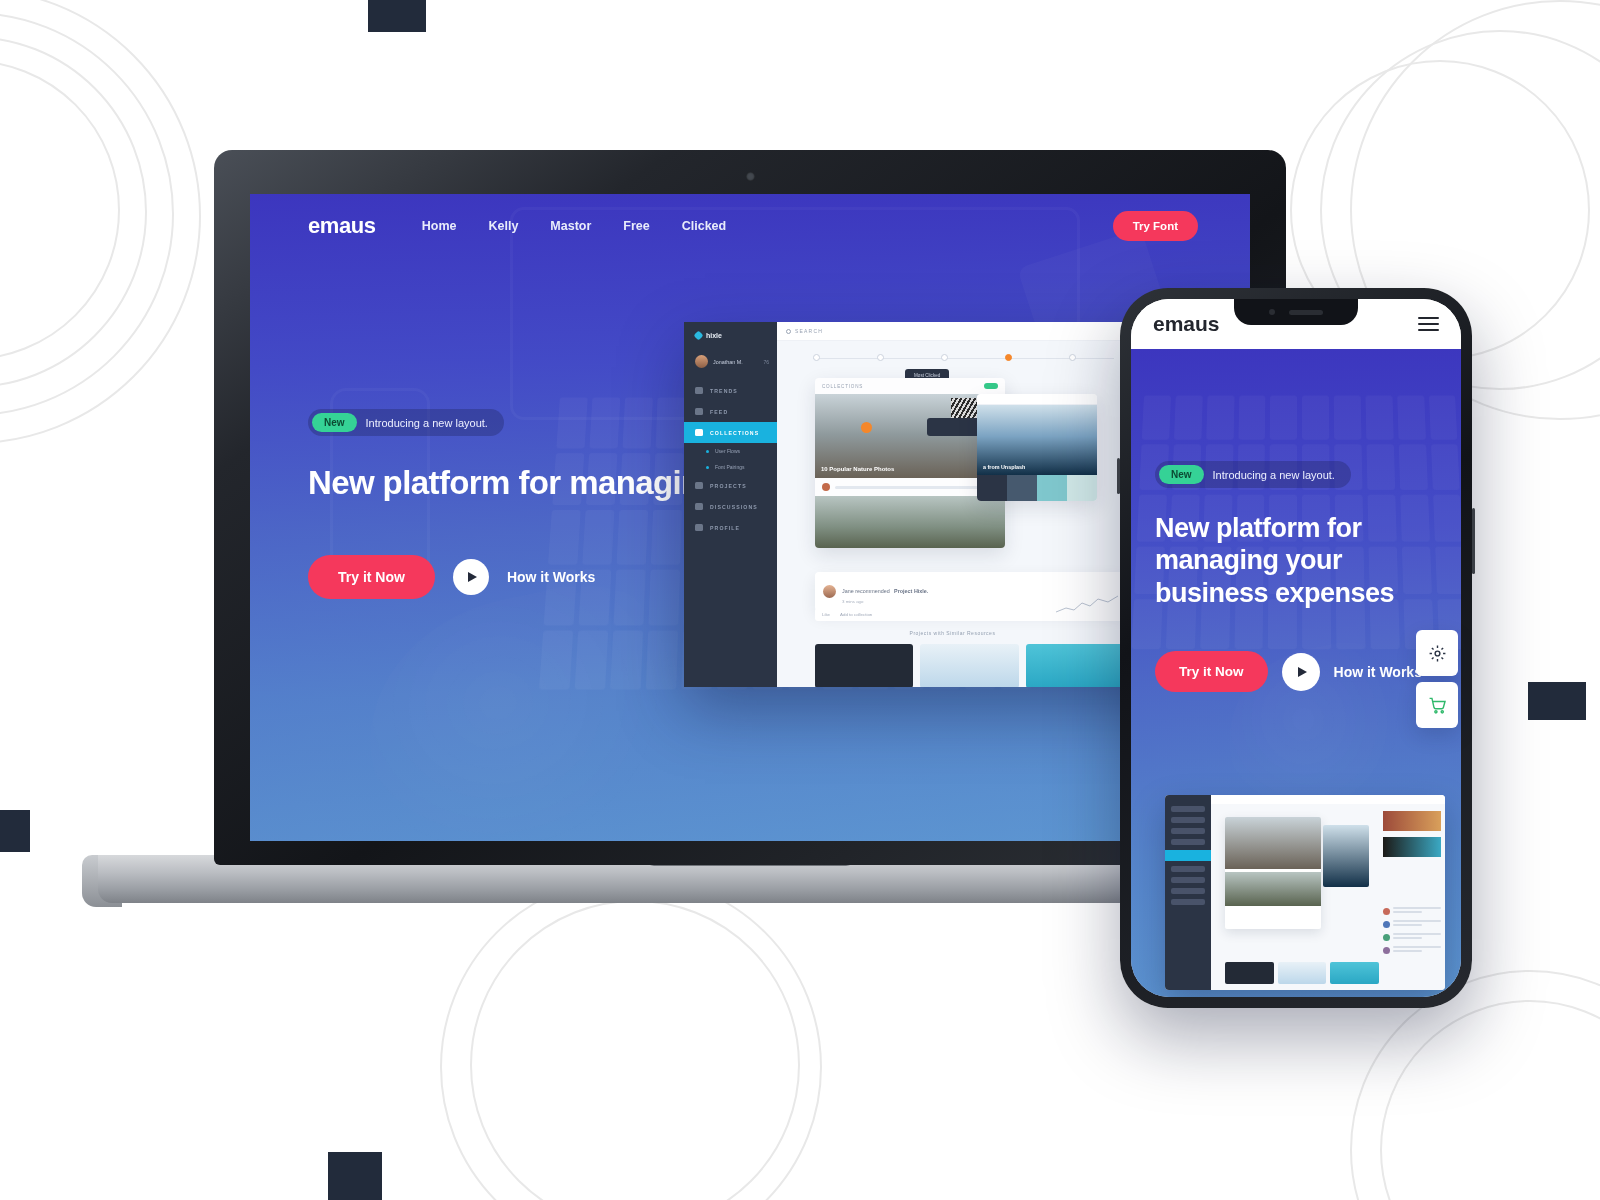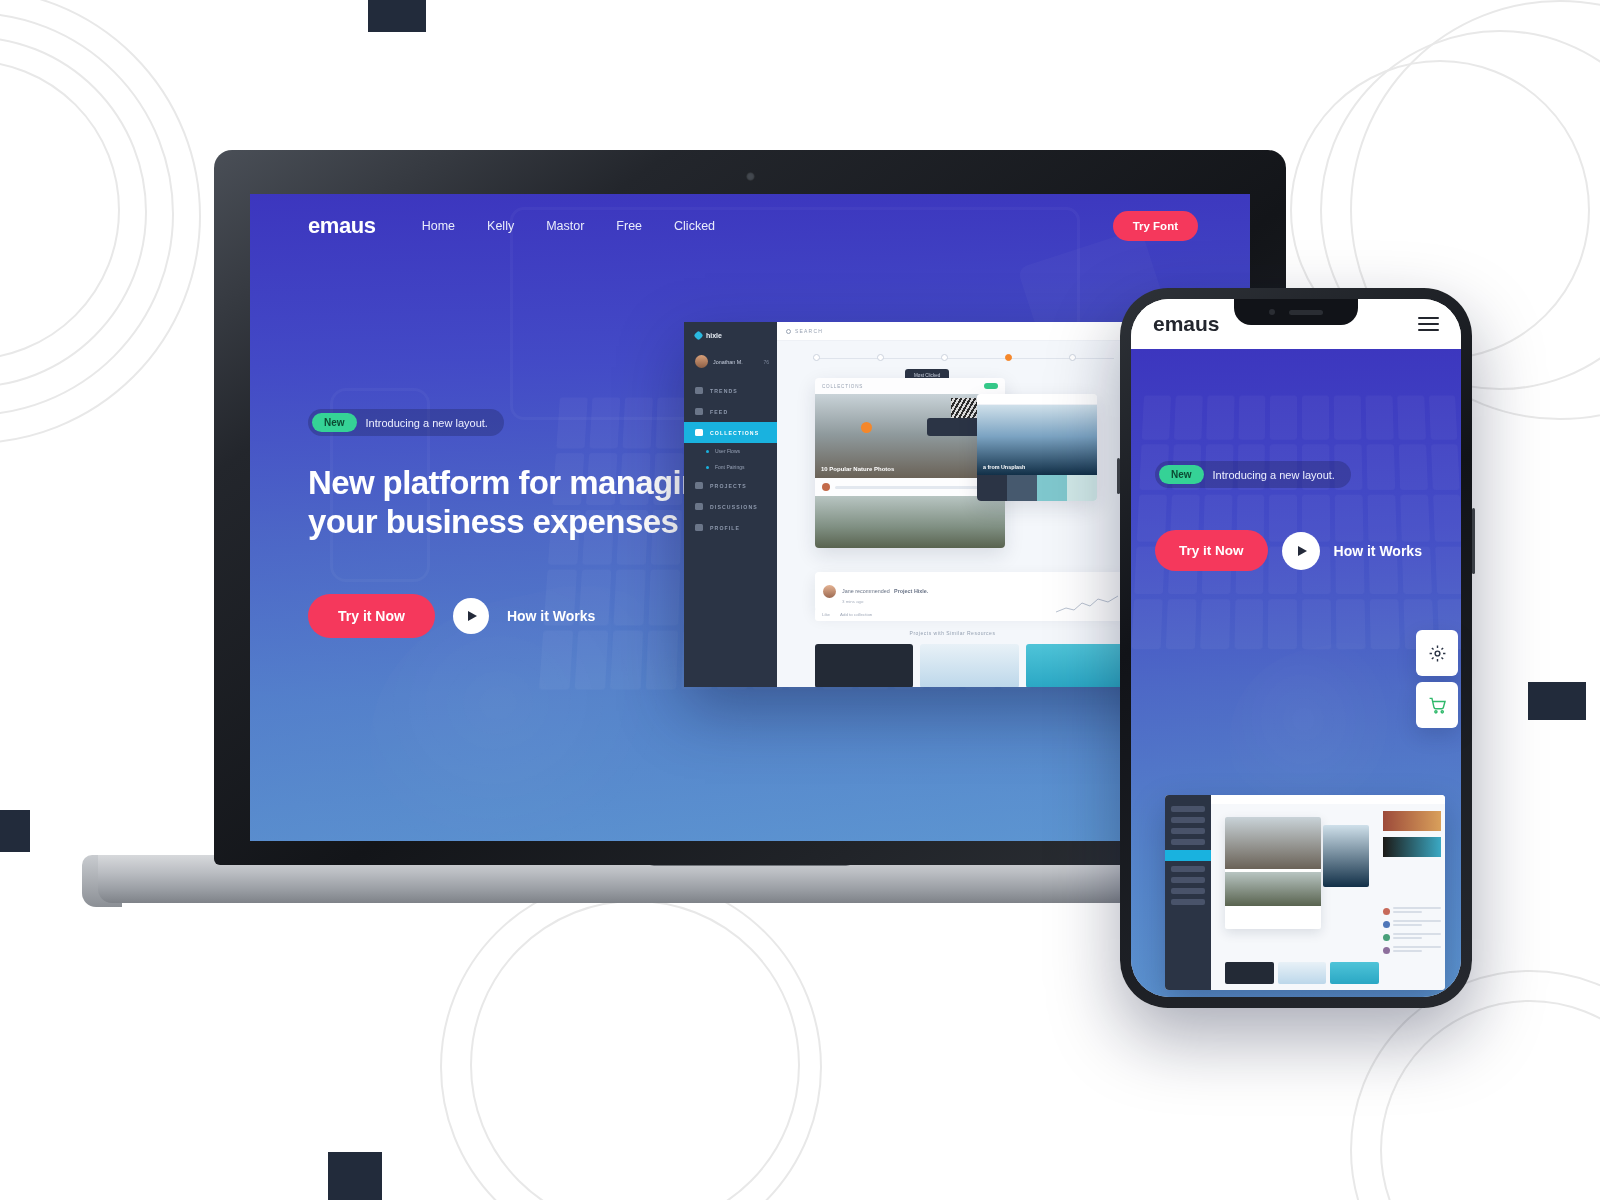--- a/index.html
+++ b/index.html
@@ -61,21 +61,21 @@
         background: rgba(255,255,255,.10); border-radius:10px; transform:rotate(-18deg); }
   .hand-ghost { position:absolute; left:12%; top:62%; width:34%; height:44%;
         background: radial-gradient(ellipse at 40% 35%, rgba(255,255,255,.13), rgba(255,255,255,0) 62%);
         transform: rotate(-12deg); border-radius:50% 40% 45% 55%; }
 
   
   .nav { position:absolute; left:0; top:0; right:0; height:64px; display:flex; align-items:center;
          padding: 0 52px 0 58px; }
   .logo { color:#fff; font-size:22px; font-weight:700; letter-spacing:-.4px; }
   .navlinks { display:flex; gap:32px; margin-left:46px; }
-  .navlinks a { color:#e9ecfb; font-size:12.5px; text-decoration:none; font-weight:400; }
+  .navlinks a { color:#e9ecfb; font-size:12.5px; text-decoration:none; font-weight:700; }
   .tryfree { margin-left:auto; background:#f5385c; color:#fff; font-size:11.5px; font-weight:700;
              padding:9px 20px; border-radius:20px; border:none; }
 
   
   .copy { position:absolute; left:58px; top:215px; width:430px; }
   .badge { display:inline-flex; align-items:center; gap:9px; background:rgba(25,30,80,.30);
            border-radius:20px; padding:4px 16px 4px 4px; }
   .badge .pill { background:#35d296; color:#0c4a33; font-size:10px; font-weight:700;
                  padding:4px 12px; border-radius:12px; }
   .badge .btxt { color:#edf0ff; font-size:11px; }
@@ -344,21 +344,20 @@
             <button class="tryfree">Try Font</button>
           </div>
 
           <div class="copy">
             <div class="badge">
               <span class="pill">New</span>
               <span class="btxt">Introducing a new layout.</span>
             </div>
             <h1 class="h1">
               <span>New platform for managing</span><br>
-              <span>your business expenses</span>
             </h1>
             <div class="ctarow">
               <button class="btn-primary">Try it Now</button>
               <span class="play">
                   <b></b>
                 </span>
               <span class="howit">How it Works</span>
             </div>
           </div>
 
@@ -610,20 +609,25 @@
                   <i></i>
               </div>
               <div class="hand-ghost" style="left:30%;top:46%;width:60%;height:30%"></div>
             </div>
 
             <div class="pcopy">
               <div class="badge">
                 <span class="pill">New</span>
                 <span class="btxt">Introducing a new layout.</span>
               </div>
+              <h1 class="ph1">
+                <span>New platform for</span><br>
+                <span>managing your</span><br>
+                <span>business expenses</span>
+              </h1>
               <div class="pcta">
                 <button class="btn-primary">Try it Now</button>
                 <span class="play">
                     <b></b>
                   </span>
                 <span class="howit">How it Works</span>
               </div>
             </div>
 
             <div class="pdash">

